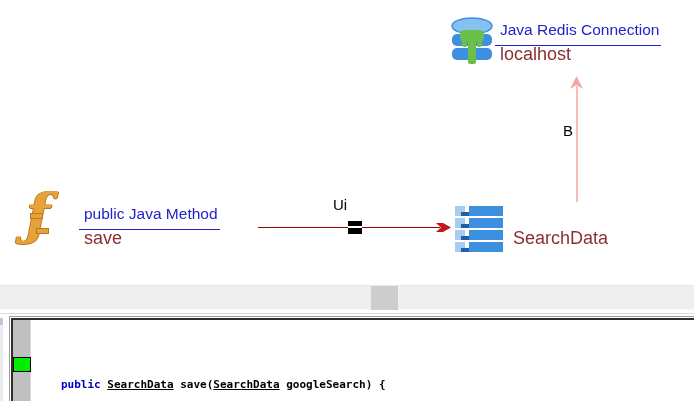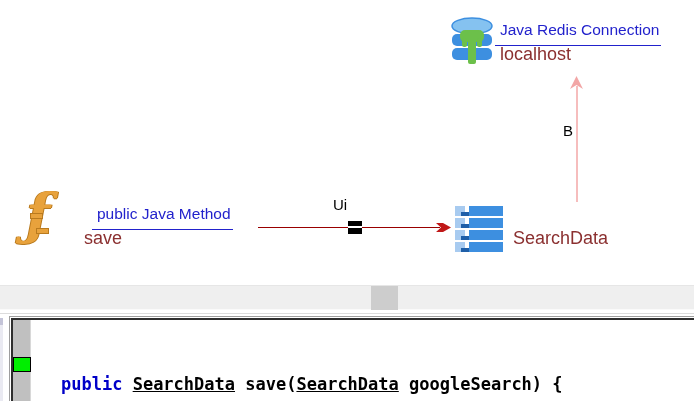--- a/index.html
+++ b/index.html
@@ -89,39 +89,39 @@
     background: #C0C0C0; border-right: 1px solid #D8D8D8;
   }
   #gutter-marker {
     position: absolute; left: 0; top: 37px; width: 18px; height: 15px;
     background: #00EE00; border: 1px solid #000;
   }
   #code {
     position: absolute; left: 19px; top: 0; right: 0; bottom: 0;
     padding: 21px 0 0 29px;
     font-family: "DejaVu Sans Mono", monospace;
-    font-size: 17px; font-weight: bold;
+    font-size: 11px; font-weight: bold;
     line-height: 17.3px;
     white-space: pre;
     color: #000;
   }
   .kw { color: #0000C8; }
   .lnk { text-decoration: underline; cursor: pointer; }
 </style>
 </head>
 <body>
 
 <div id="app">
 
   <div id="diagram">
 
     <span class="ficon">ƒ</span>
     <span class="ficon-bar" style="left:30px; top:213px; width:13px;"></span>
     <span class="ficon-bar" style="left:36px; top:228px; width:13px;"></span>
-    <a class="node-title" style="left:79px; top:205px;margin-left:13px;">public Java Method</a>
+    <a class="node-title" style="left:79px; top:205px;">public Java Method</a>
     <div class="node-sub" style="left:84px; top:228px;">save</div>
 
     <svg width="48" height="48" style="position:absolute; left:455px; top:204px;">
       <g>
         <rect x="0" y="2" width="10" height="10" fill="#A8CBF0"></rect>
           <polygon points="6,8 16,8 16,12 6,12" fill="#1F5FA8"></polygon>
           <rect x="14" y="2" width="34" height="10" fill="#3D8FE0"></rect>
         <rect x="0" y="14" width="10" height="10" fill="#A8CBF0"></rect>
           <polygon points="6,20 16,20 16,24 6,24" fill="#1F5FA8"></polygon>
           <rect x="14" y="14" width="34" height="10" fill="#3D8FE0"></rect>

